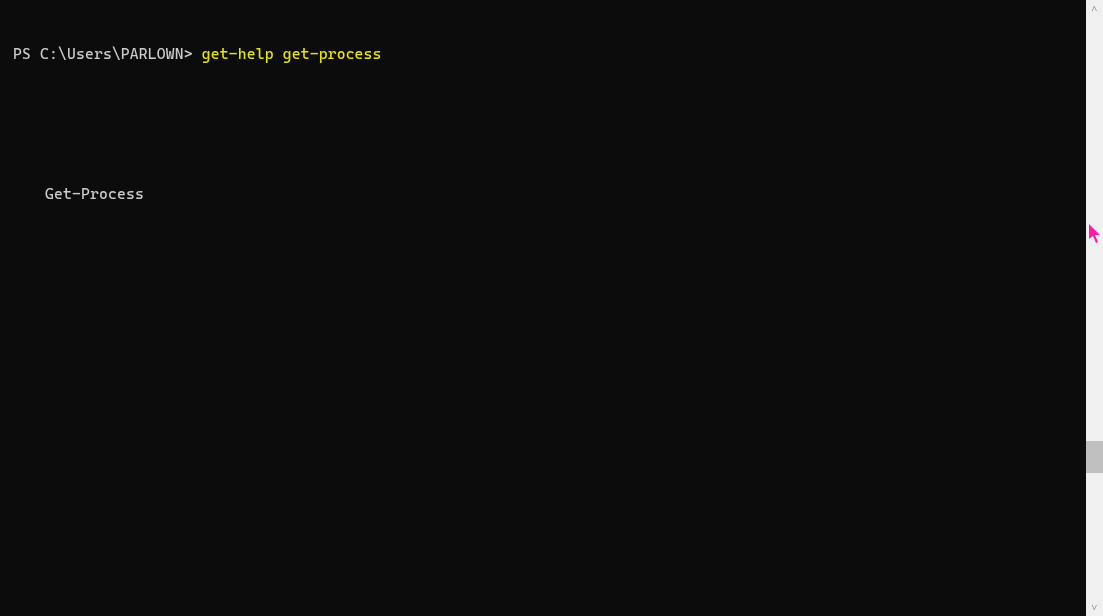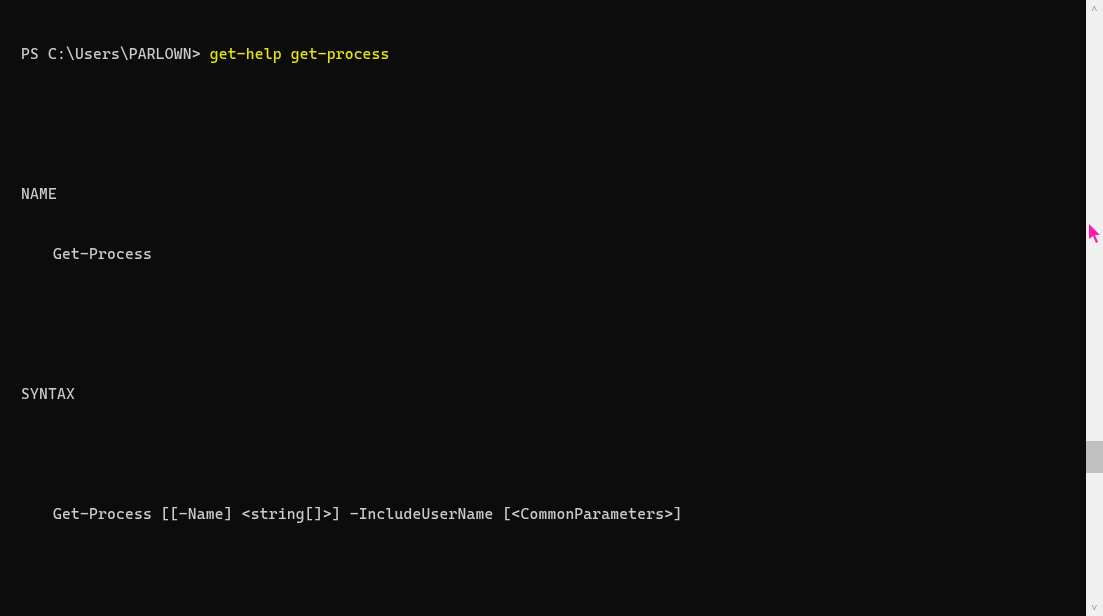--- a/index.html
+++ b/index.html
@@ -17,21 +17,20 @@
   }
   .terminal-viewport {
     position: absolute;
     left: 0;
     top: 0;
     right: 17px;
     bottom: 0;
     padding: 4px 0 0 13px;
     white-space: pre;
     overflow: hidden;
-    margin-left: 8px;
   }
   .prompt-path { color: #cccccc; }
   .cmd-yellow  { color: #e5e510; }
   .blank-line  { height: 20px; }
   
   .scrollbar {
     position: absolute;
     right: 0;
     top: 0;
     width: 17px;
@@ -76,27 +75,24 @@
 </style>
 </head>
 <body>
 
 <div class="terminal-wrap">
 
   <div class="terminal-viewport">
     <div><span class="prompt-path">PS C:\Users\PARLOWN&gt;</span> <span class="cmd-yellow">get-help</span> <span class="cmd-yellow">get-process</span></div>
     <div class="blank-line"></div>
 
-    <div>NAME</div>
     <div class="indent1">Get-Process</div>
     <div class="blank-line"></div>
 
-    <div>SYNTAX</div>
     <div class="blank-line"></div>
-    <div class="indent1">Get-Process [[-Name] &lt;string[]&gt;] -IncludeUserName [&lt;CommonParameters&gt;]</div>
     
     
     
     
     
     
     
     
     
     

